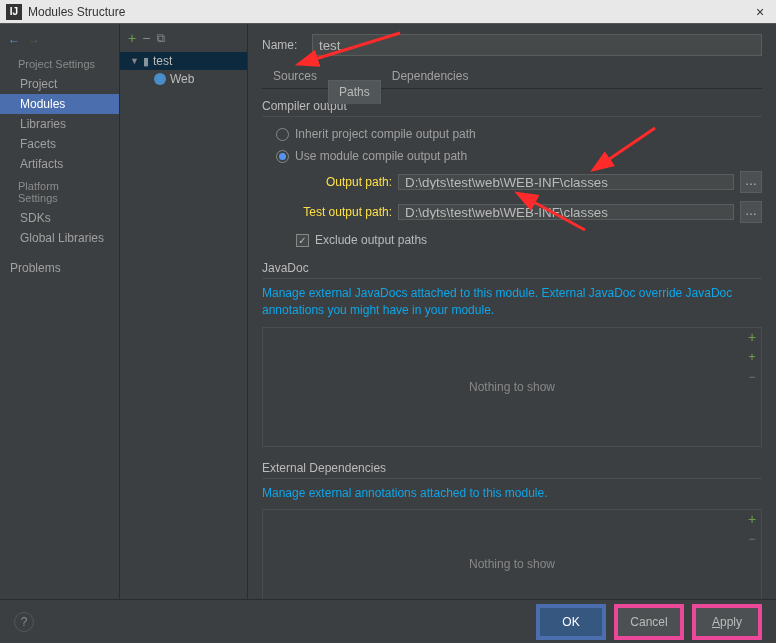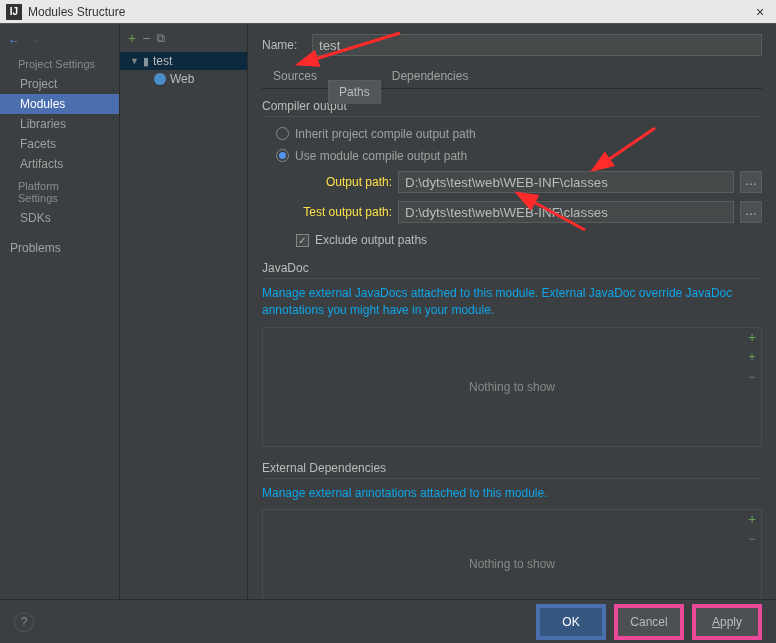--- a/index.html
+++ b/index.html
@@ -34,27 +34,27 @@
 .content { flex: 1; background: #3c3f41; padding: 10px 14px; overflow-y: auto; }
 .row { display: flex; align-items: center; margin-bottom: 8px; }
 .row label { width: 50px; color: #bbb; }
 .row input.name { flex: 1; background: #45494a; border: 1px solid #5a5d5e; color: #bbb; padding: 3px 6px; height: 22px; }
 
 .tabs { display: flex; border-bottom: 1px solid #2b2b2b; margin-bottom: 10px; }
 .tab { padding: 4px 10px; color: #a0a0a0; cursor: pointer; border: 1px solid transparent; }
 .tab.active { background: #515658; border: 1px solid #5a5d5e; border-bottom: none; color: #bbb; position: relative; top: 16px; }
 
 .section-title { color: #bbb; margin: 8px 0 6px; padding-bottom: 3px; border-bottom: 1px solid #4a4d4f; }
-.radio-row { display: flex; align-items: flex-start; gap: 6px; padding: 4px 0 4px 14px; color: #a0a0a0; }
+.radio-row { display: flex; align-items: center; gap: 6px; padding: 4px 0 4px 14px; color: #a0a0a0; }
 .radio { width: 13px; height: 13px; border: 1px solid #888; border-radius: 50%; display: inline-flex; align-items: center; justify-content: center; }
 .radio.checked::after { content: ""; width: 7px; height: 7px; background: #5394ec; border-radius: 50%; }
 
 .path-row { display: flex; align-items: center; gap: 6px; padding: 4px 0 4px 34px; }
 .path-row label { width: 96px; text-align: right; color: #fde047; }
-.path-row input { flex: 1; background: #45494a; border: 1px solid #5a5d5e; color: #bbb; padding: 3px 6px; height: 22px; }
+.path-row input { flex: 1; background: #45494a; border: 1px solid #5a5d5e; color: #bbb; padding: 3px 6px; height: 16px; }
 .path-row .browse { width: 22px; height: 22px; background: #4c5052; border: 1px solid #5a5d5e; color: #bbb; text-align: center; line-height: 18px; cursor: pointer; }
 
 .check-row { display: flex; align-items: center; gap: 6px; padding: 6px 0 6px 34px; color: #bbb; }
 .check { width: 13px; height: 13px; border: 1px solid #888; background: #45494a; display: inline-flex; align-items: center; justify-content: center; font-size: 10px; color: #bbb; }
 
 .desc { color: #0ea5e9; margin: 4px 0 8px; line-height: 1.4; }
 .empty-box { border: 1px solid #4a4d4f; height: 120px; display: flex; align-items: center; justify-content: center; color: #888; position: relative; margin-bottom: 14px; }
 .side-tools { position: absolute; right: -1px; top: -1px; width: 20px; display: flex; flex-direction: column; }
 .side-tools span { height: 20px; text-align: center; line-height: 20px; cursor: pointer; }
 .side-tools .add { color: #6a9f4e; font-size: 14px; }
@@ -87,20 +87,21 @@
       <span style="color:#5a5a5a">→</span>
     </div>
     <div class="heading">Project Settings</div>
     <div class="item">Project</div>
     <div class="item selected">Modules</div>
     <div class="item">Libraries</div>
     <div class="item">Facets</div>
     <div class="item">Artifacts</div>
     <div class="heading">Platform Settings</div>
     <div class="item">SDKs</div>
+    <div class="item">Global Libraries</div>
     <div style="height:10px"></div>
     <div class="item" style="padding-left:10px">Problems</div>
   </div>
 
   <div class="tree-panel">
     <div class="tree-toolbar">
       <span class="plus">+</span>
       <span class="minus">−</span>
       <span class="copy">⧉</span>
     </div>

